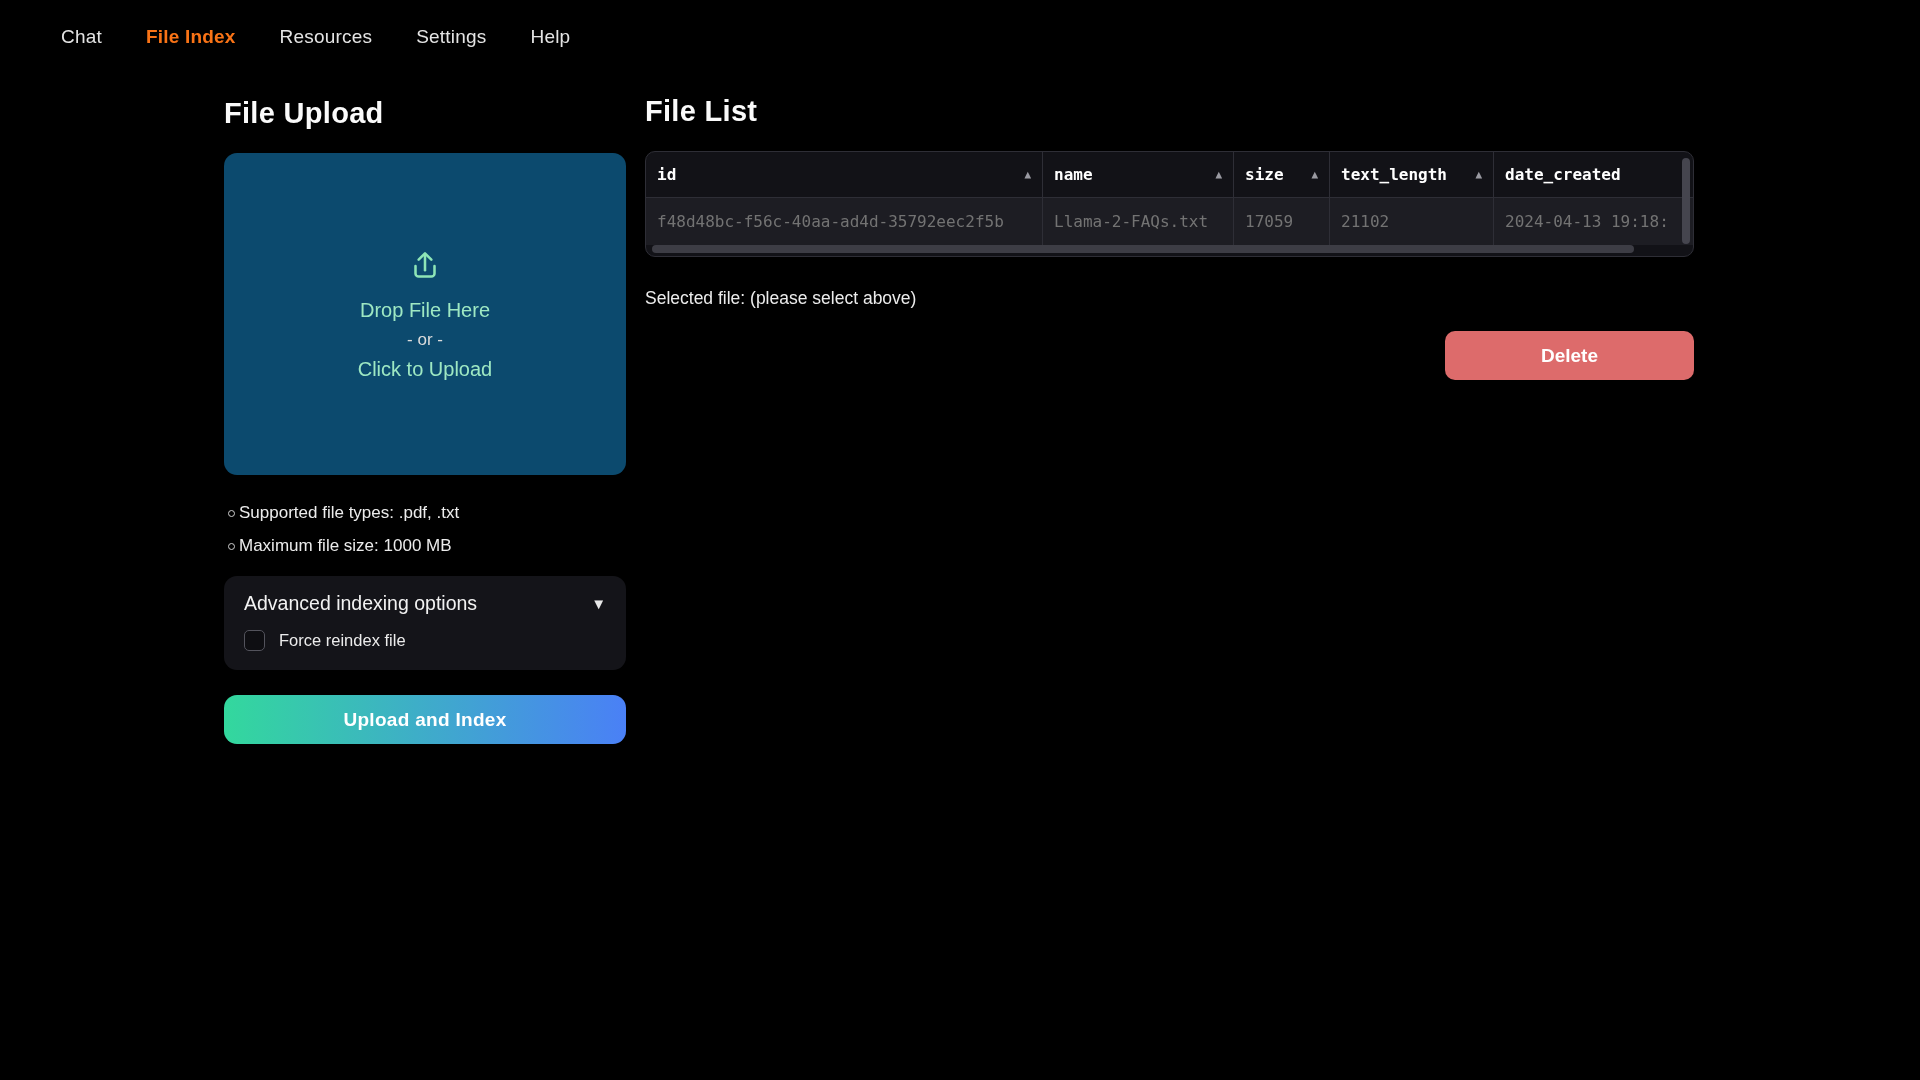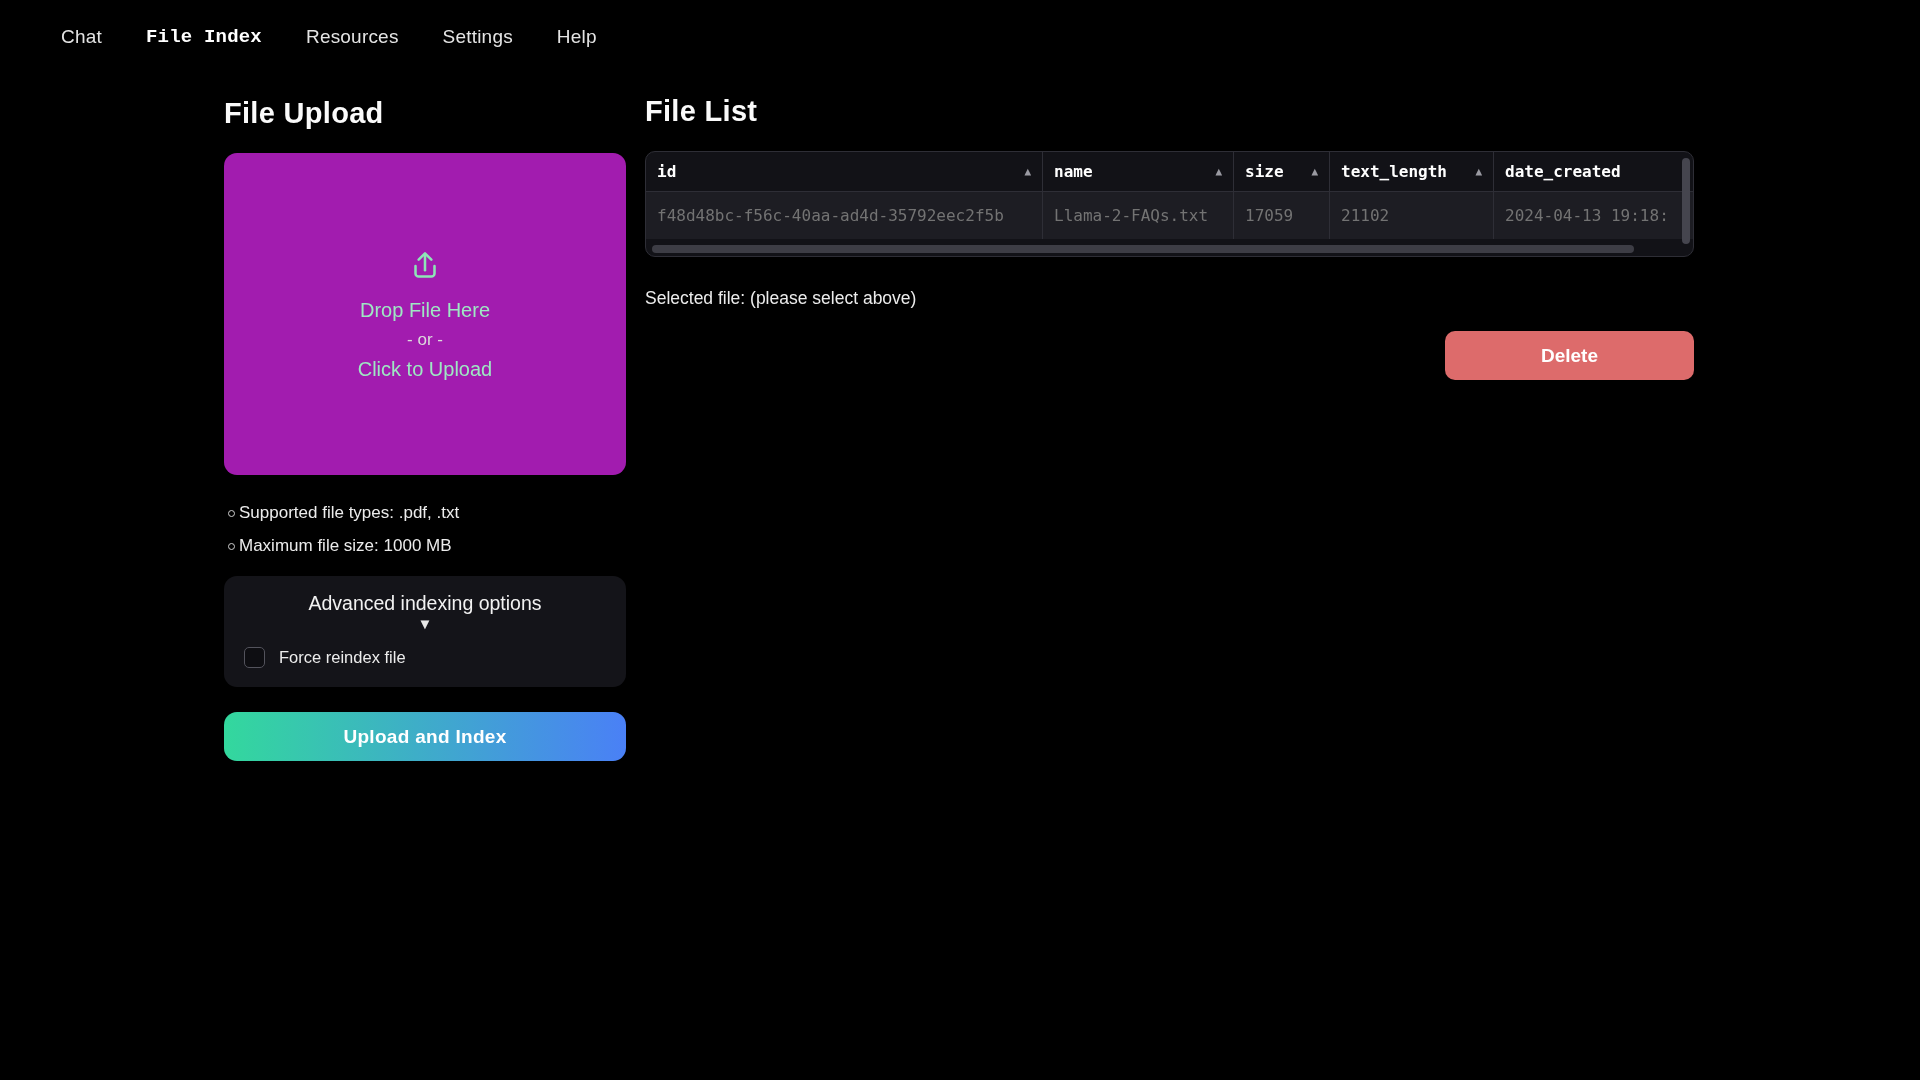--- a/index.html
+++ b/index.html
@@ -2,64 +2,64 @@
 <html><head>
 <meta charset="utf-8">
 <style>
   * { box-sizing: border-box; margin: 0; padding: 0; }
   html, body { width: 1920px; height: 1080px; background: #000000; overflow: hidden; }
   body { font-family: "Liberation Sans", sans-serif; color: #ececec; position: relative; }
 
   
   .tabbar { display: flex; gap: 44px; padding: 26px 0 0 61px; align-items: center; }
   .tab { font-size: 19px; font-weight: 500; color: #e4e4e4; cursor: pointer; letter-spacing: 0.2px; }
-  .tab.active { color: #ffffff; font-weight: 700; font-family: Liberation Mono, monospace; }
+  .tab.active { color: #f97316; font-weight: 700; }
 
   .section-title { font-size: 29px; font-weight: 700; color: #fafafa; letter-spacing: 0.3px; }
 
   
   .upload-col { position: absolute; left: 224px; top: 97px; width: 402px; }
 
   .dropzone {
-    margin-top: 23px; height: 322px; border-radius: 13px; background: #a21caf;
+    margin-top: 23px; height: 322px; border-radius: 13px; background: #0c4a6e;
     display: flex; flex-direction: column; align-items: center; justify-content: center;
     cursor: pointer;
   }
   .dz-icon { margin-bottom: 10px; }
   .dz-drop   { color: #9ee8c3; font-size: 20px; }
   .dz-or     { color: #dcdcdc; font-size: 17px; margin: 8px 0; }
   .dz-click  { color: #9ee8c3; font-size: 20px; cursor: pointer; }
 
   .notes { margin-top: 28px; padding-left: 4px; list-style: none; }
   .notes li { display: flex; align-items: center; gap: 4px; margin-bottom: 13px; font-size: 17px; color: #ececec; }
   .bullet { width: 7px; height: 7px; border: 1.6px solid #cfcfcf; border-radius: 50%; flex: 0 0 auto; }
 
   .accordion { margin-top: 20px; background: #141419; border-radius: 13px; padding: 16px 20px 19px 20px; }
-  .acc-header { display: flex; justify-content: space-between; align-items: center; cursor: pointer; flex-direction: column; }
+  .acc-header { display: flex; justify-content: space-between; align-items: center; cursor: pointer; }
   .acc-title { font-size: 19.5px; color: #f2f2f2; }
   .acc-caret { font-size: 15px; color: #e8e8e8; }
   .checkbox-row { margin-top: 15px; display: flex; align-items: center; gap: 14px; cursor: pointer; }
   .checkbox { width: 21px; height: 21px; border: 1.5px solid #53535c; border-radius: 5px; background: #0e0e12; flex: 0 0 auto; }
   .checkbox-label { font-size: 16.5px; color: #ececec; }
 
   .upload-btn {
     margin-top: 25px; width: 100%; height: 49px; border: none; border-radius: 13px;
     background: linear-gradient(90deg, #33d89d 0%, #4a80f6 100%);
     color: #ffffff; font-size: 19px; font-weight: 700; font-family: "Liberation Sans", sans-serif;
     cursor: pointer; letter-spacing: 0.3px;
   }
 
   
   .list-col { position: absolute; left: 645px; top: 95px; width: 1049px; }
 
   .table-wrap {
     position: relative; margin-top: 23px; height: 106px;
     border: 1px solid #2e2e36; border-radius: 10px; background: #121217; overflow: hidden;
   }
-  .thead { display: flex; height: 40px; border-bottom: 1px solid #2e2e36; }
+  .thead { display: flex; height: 46px; border-bottom: 1px solid #2e2e36; }
   .th {
     display: flex; align-items: center; justify-content: space-between; padding: 0 11px;
     font-family: "DejaVu Sans Mono", monospace; font-weight: 700; font-size: 16px; color: #ffffff;
     border-right: 1px solid #2e2e36; cursor: pointer; overflow: hidden; white-space: nowrap;
   }
   .trow { display: flex; height: 47px; background: #1d1d23; cursor: pointer; }
   .td {
     display: flex; align-items: center; padding: 0 11px;
     font-family: "DejaVu Sans Mono", monospace; font-size: 16px; color: #737373;
     border-right: 1px solid #2e2e36; white-space: nowrap; overflow: hidden;

